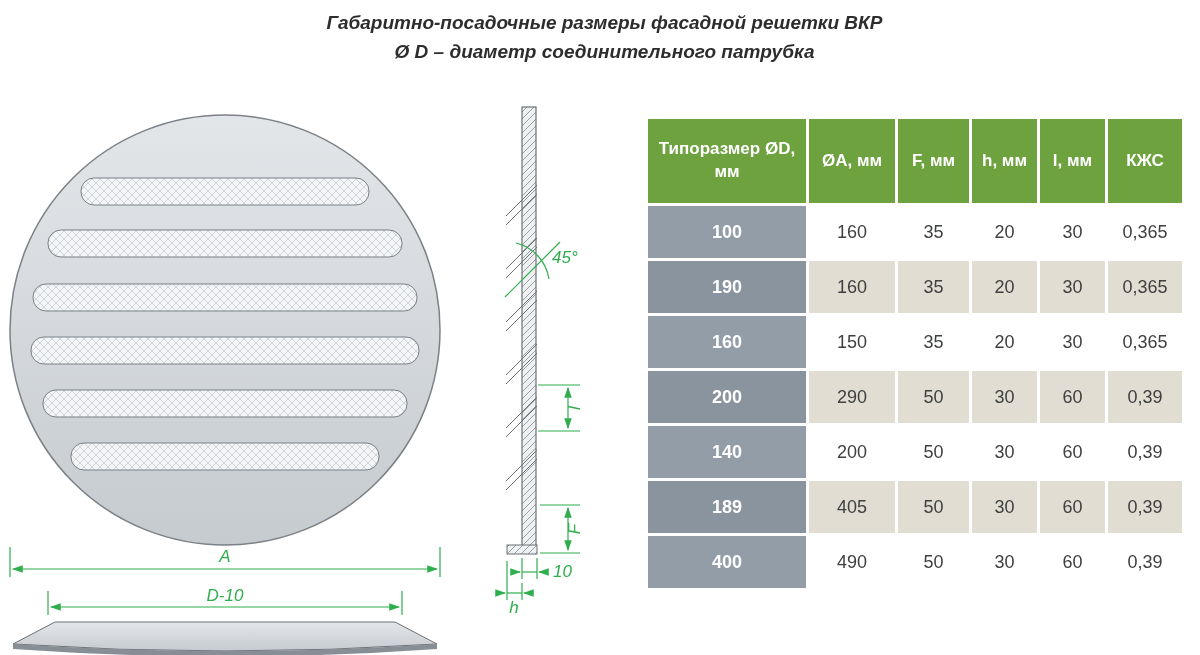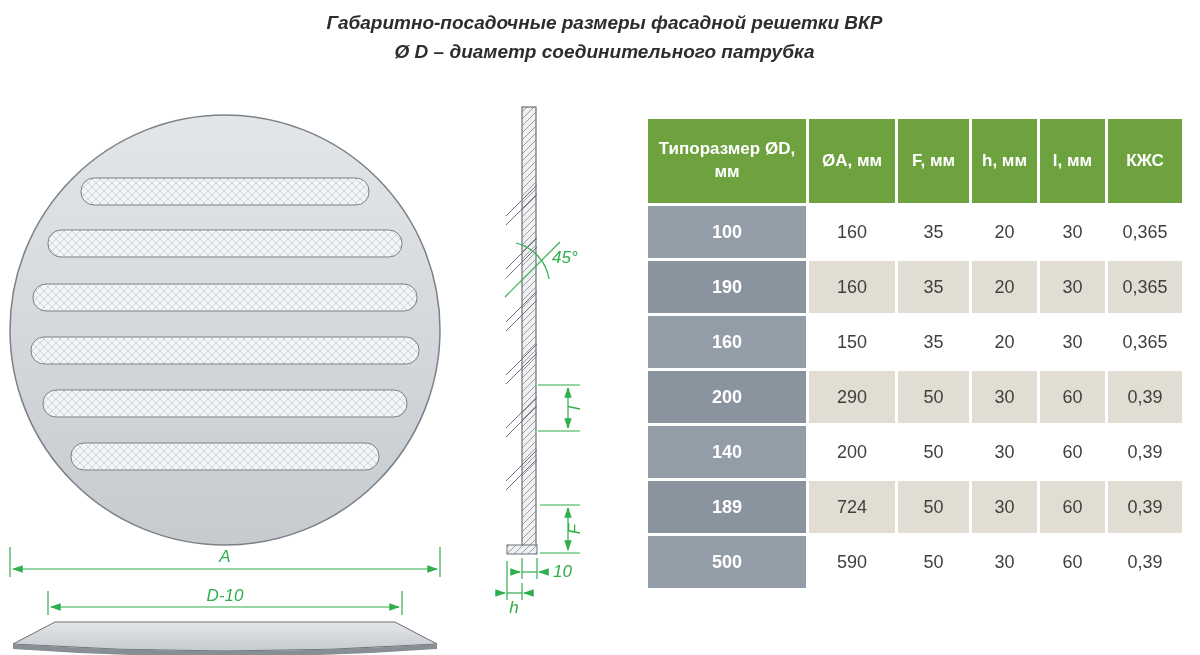--- a/index.html
+++ b/index.html
@@ -200,29 +200,29 @@
         <tr>
           <td class="size">140</td>
           <td>200</td>
           <td>50</td>
           <td>30</td>
           <td>60</td>
           <td>0,39</td>
         </tr>
         <tr>
           <td class="size">189</td>
-          <td>724</td>
-          <td>50</td>
-          <td>30</td>
-          <td>60</td>
-          <td>0,39</td>
-        </tr>
-        <tr>
-          <td class="size">500</td>
-          <td>590</td>
+          <td>405</td>
+          <td>50</td>
+          <td>30</td>
+          <td>60</td>
+          <td>0,39</td>
+        </tr>
+        <tr>
+          <td class="size">400</td>
+          <td>490</td>
           <td>50</td>
           <td>30</td>
           <td>60</td>
           <td>0,39</td>
         </tr>
       </tbody>
     </table>
   </div>
 
 </div>

